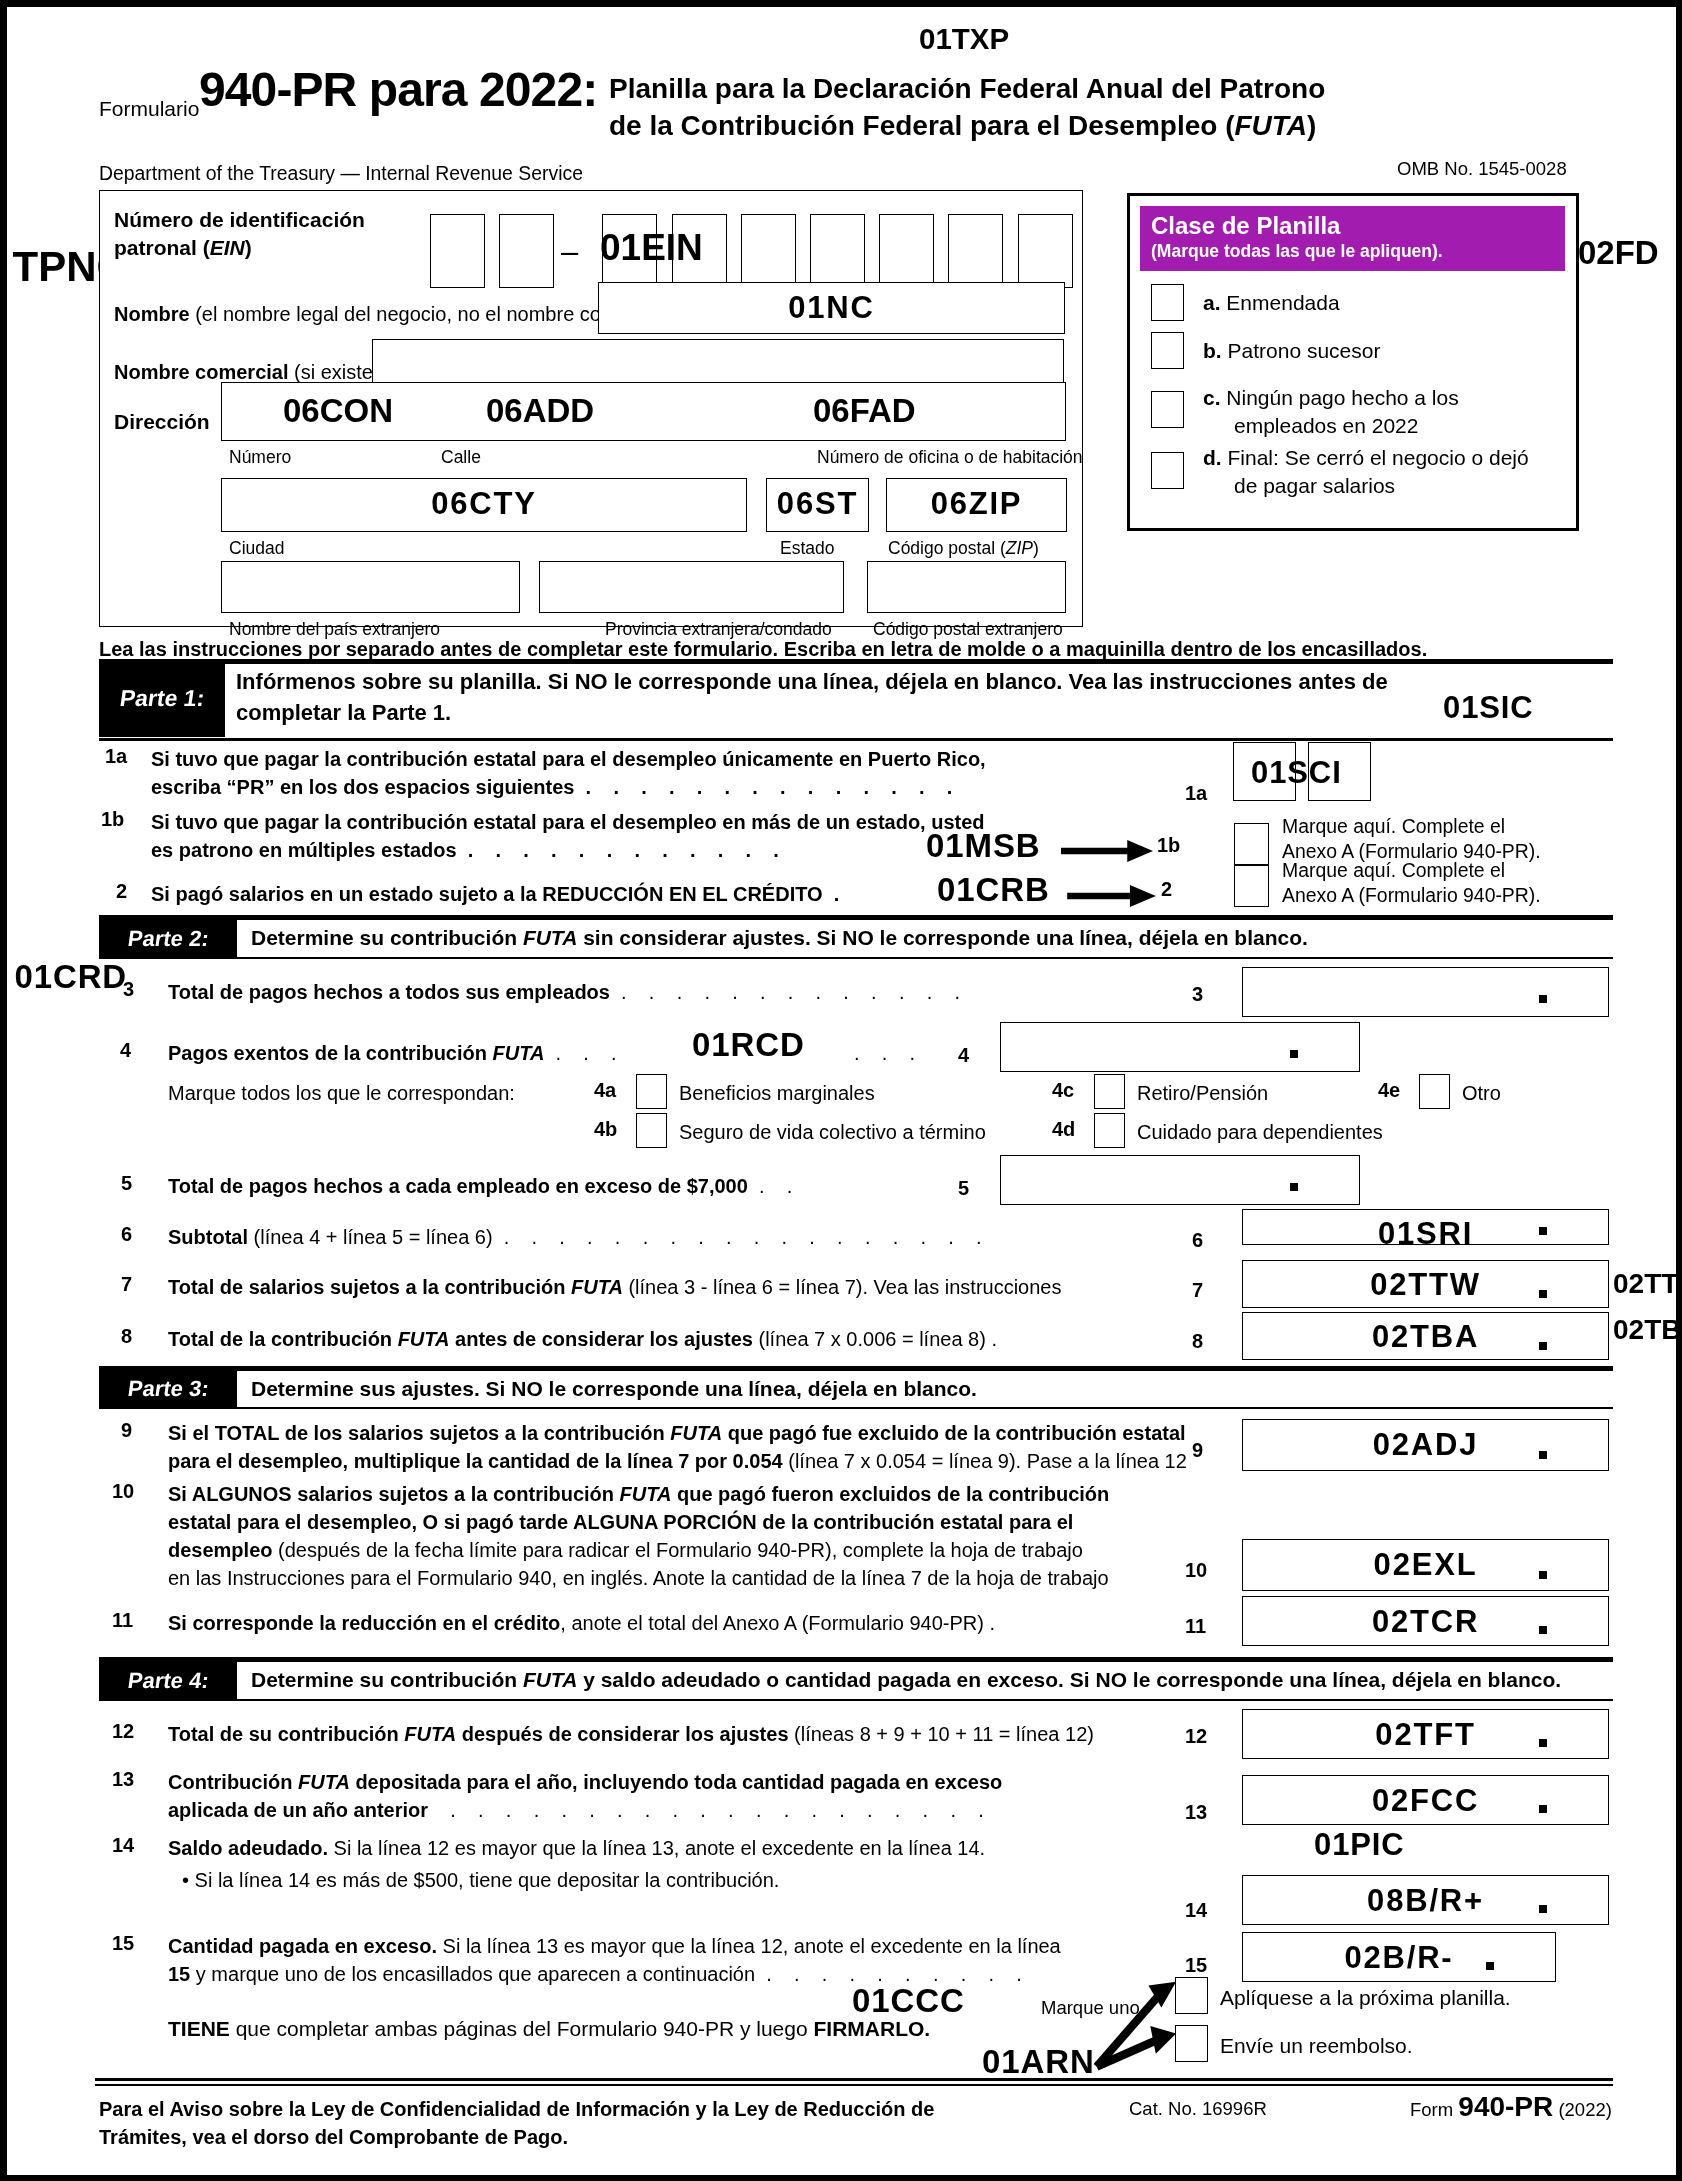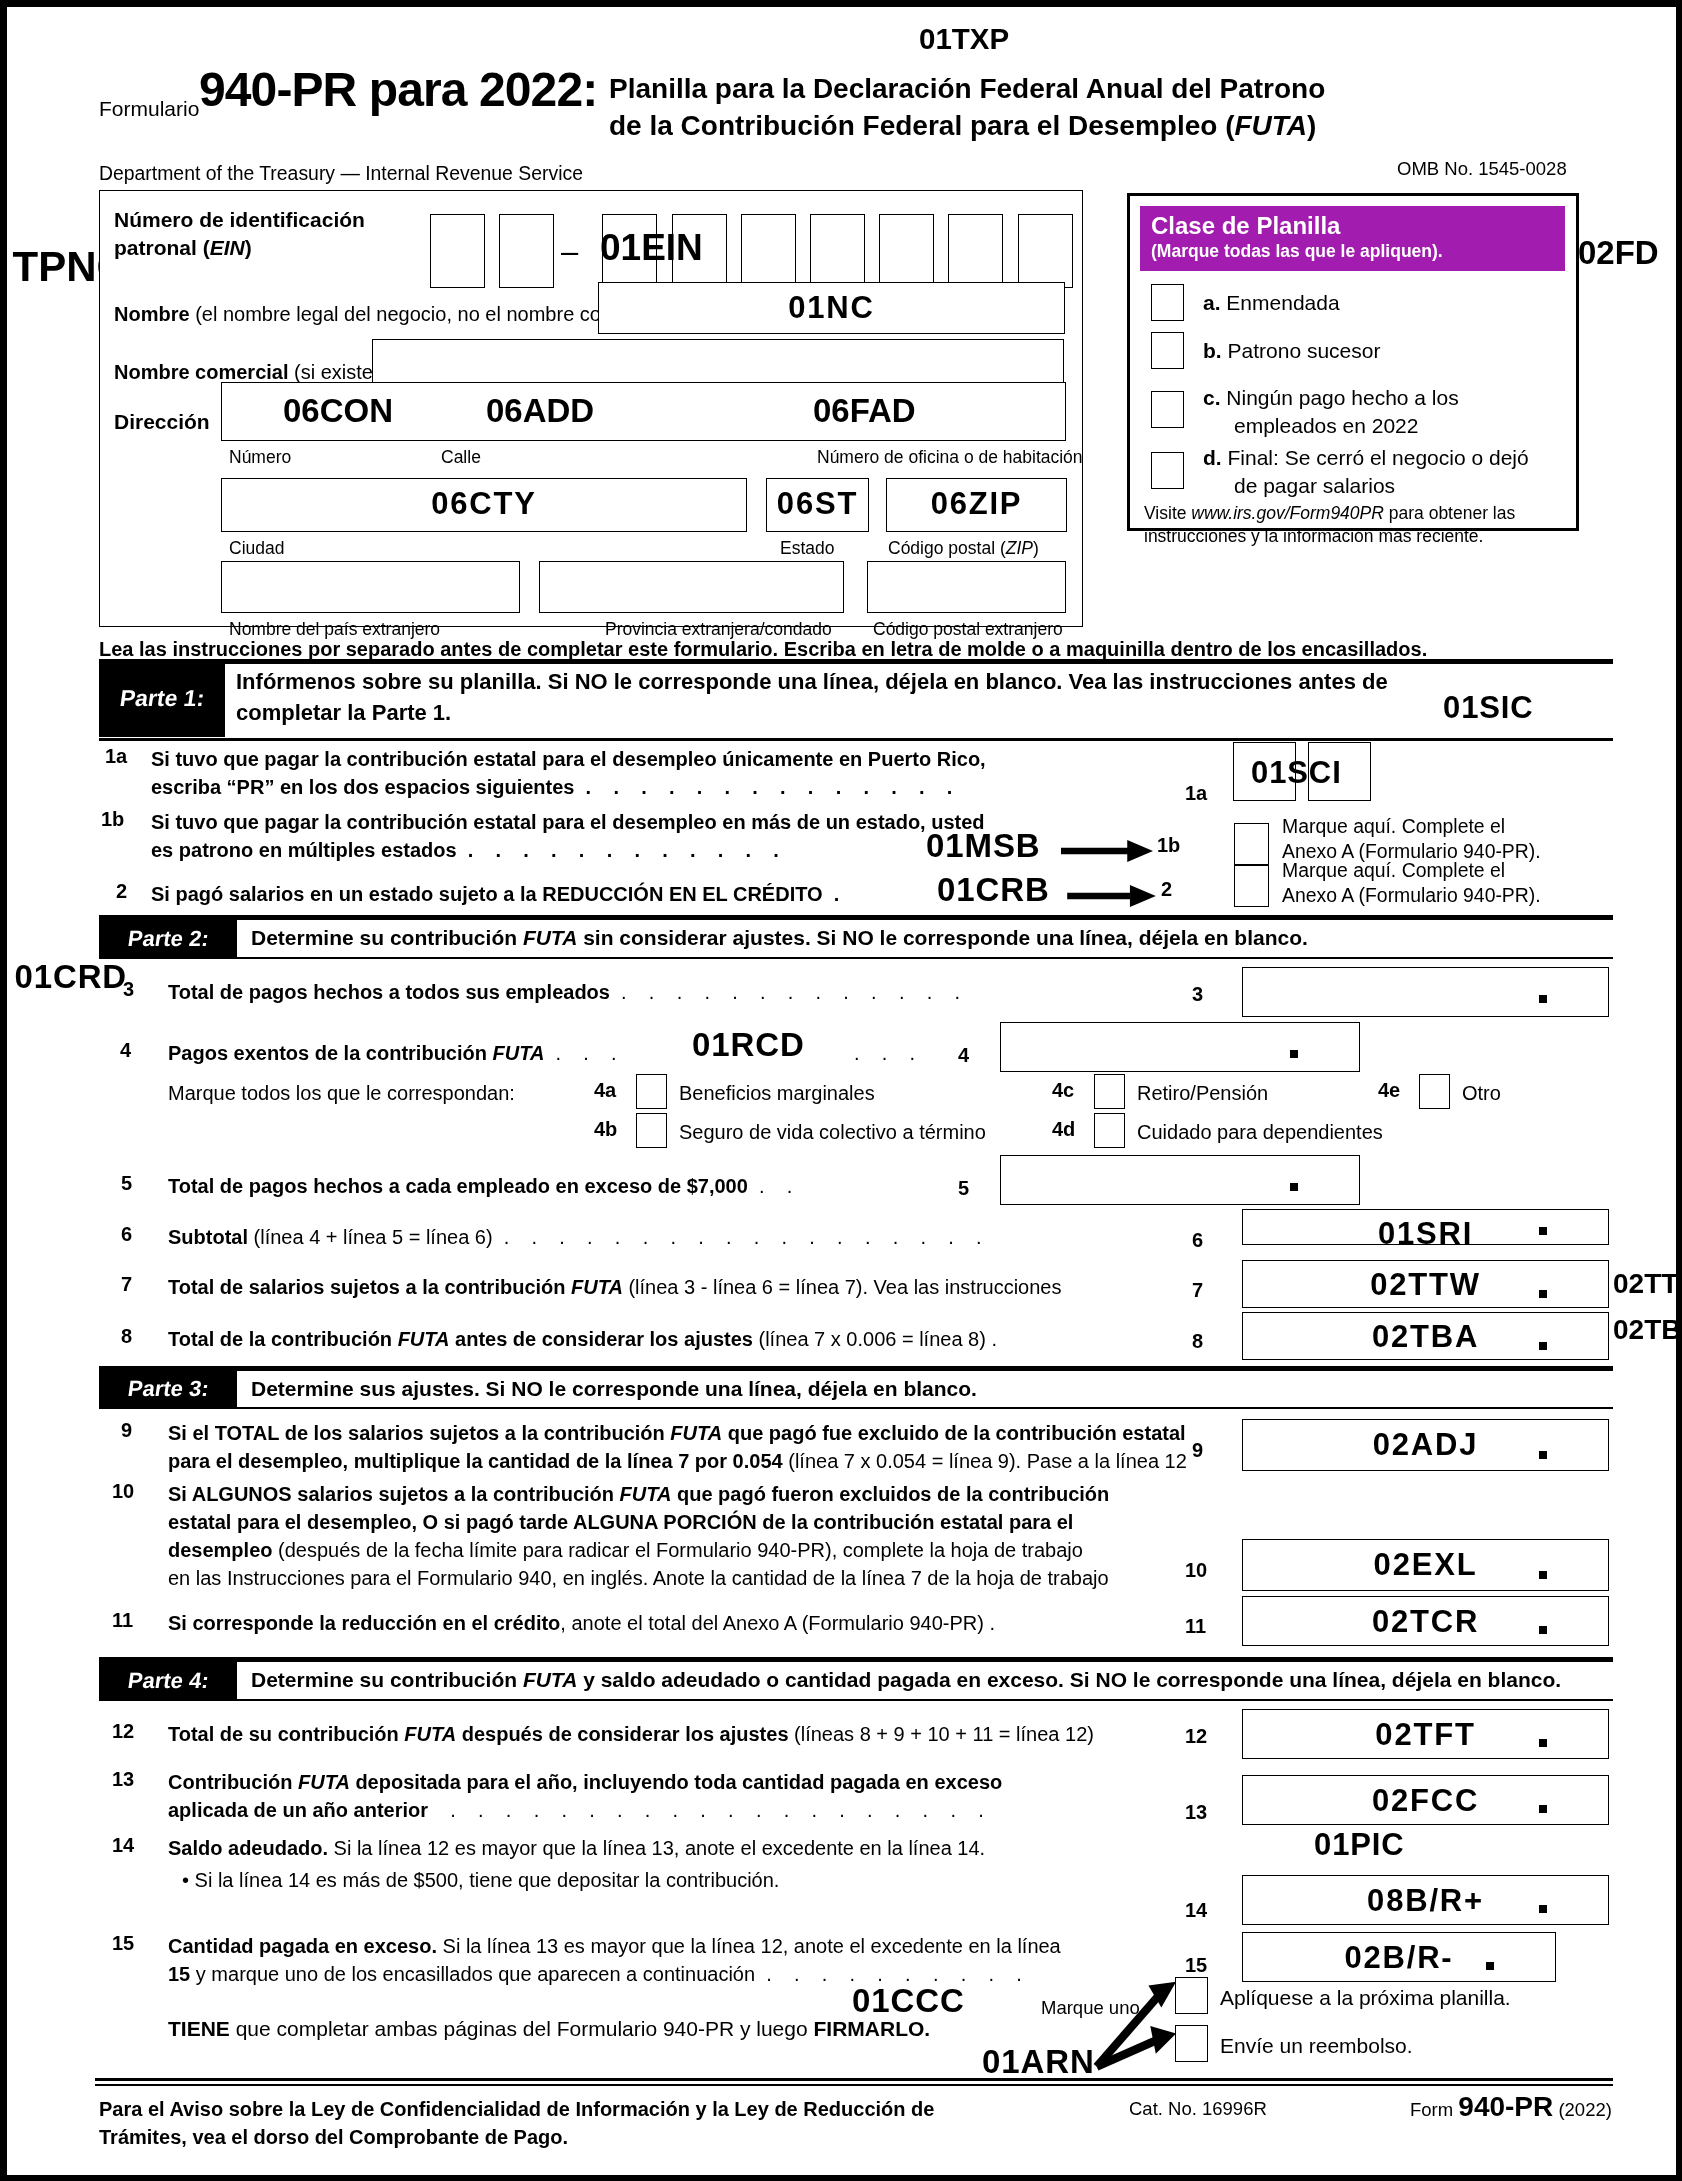--- a/index.html
+++ b/index.html
@@ -103,21 +103,20 @@
     <div class="b" style="font-size:17.5px;line-height:22px;">(Marque todas las que le apliquen).</div>
   </div>
   <div class="cb" style="left:1144px;top:277px;width:33px;height:37px;"></div>
   <div class="abs t23" style="left:1196px;top:282px;"><span class="b">a.</span><span> Enmendada</span></div>
   <div class="cb" style="left:1144px;top:325px;width:33px;height:37px;"></div>
   <div class="abs t23" style="left:1196px;top:330px;"><span class="b">b.</span><span> Patrono sucesor</span></div>
   <div class="cb" style="left:1144px;top:384px;width:33px;height:37px;"></div>
   <div class="abs t23" style="left:1196px;top:377px;"><span class="b">c.</span><span> Ningún pago hecho a los</span><br><span style="padding-left:31px;">empleados en 2022</span></div>
   <div class="cb" style="left:1144px;top:445px;width:33px;height:37px;"></div>
   <div class="abs t23" style="left:1196px;top:437px;"><span class="b">d.</span><span> Final: Se cerró el negocio o dejó</span><br><span style="padding-left:31px;">de pagar salarios</span></div>
-  <div class="abs t19" style="left:1137px;top:495px;"><span>Visite </span><span class="i">www.irs.gov/Form940PR</span><span> para obtener las</span><br><span>instrucciones y la información más reciente.</span></div>
 
   <div class="abs b t22" style="left:92px;top:628px;">Lea las instrucciones por separado antes de completar este formulario. Escriba en letra de molde o a maquinilla dentro de los encasillados.</div>
 
   <div class="rule" style="left:92px;top:652px;width:1514px;height:4.6px;"></div>
   <div class="bar-label" style="left:92px;top:656px;width:126px;height:74px;font-size:23px;padding-top:22px;"><span class="skew">Parte 1:</span></div>
   <div class="abs b" style="left:229px;top:659px;font-size:22px;line-height:31px;"><span>Infórmenos sobre su planilla. Si NO le corresponde una línea, déjela en blanco. Vea las instrucciones antes de</span><br><span>completar la Parte 1.</span></div>
   <div class="abs code34" style="left:1436px;top:683px;">01SIC</div>
   <div class="rule" style="left:92px;top:731px;width:1514px;height:2.8px;"></div>
 
   <div class="abs num" style="left:98px;top:738px;">1a</div>

